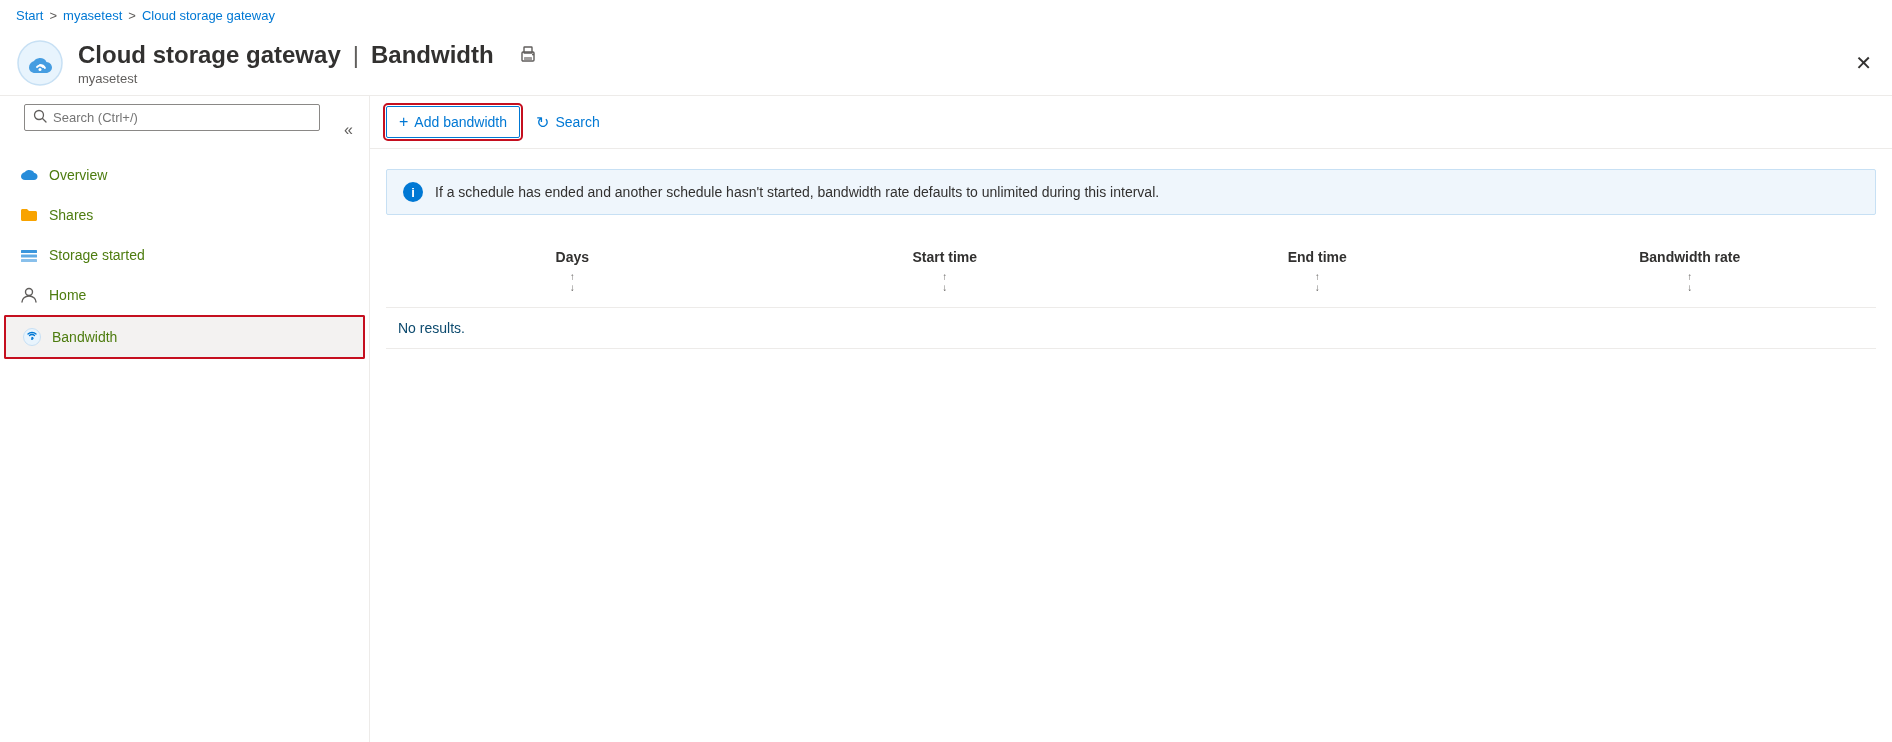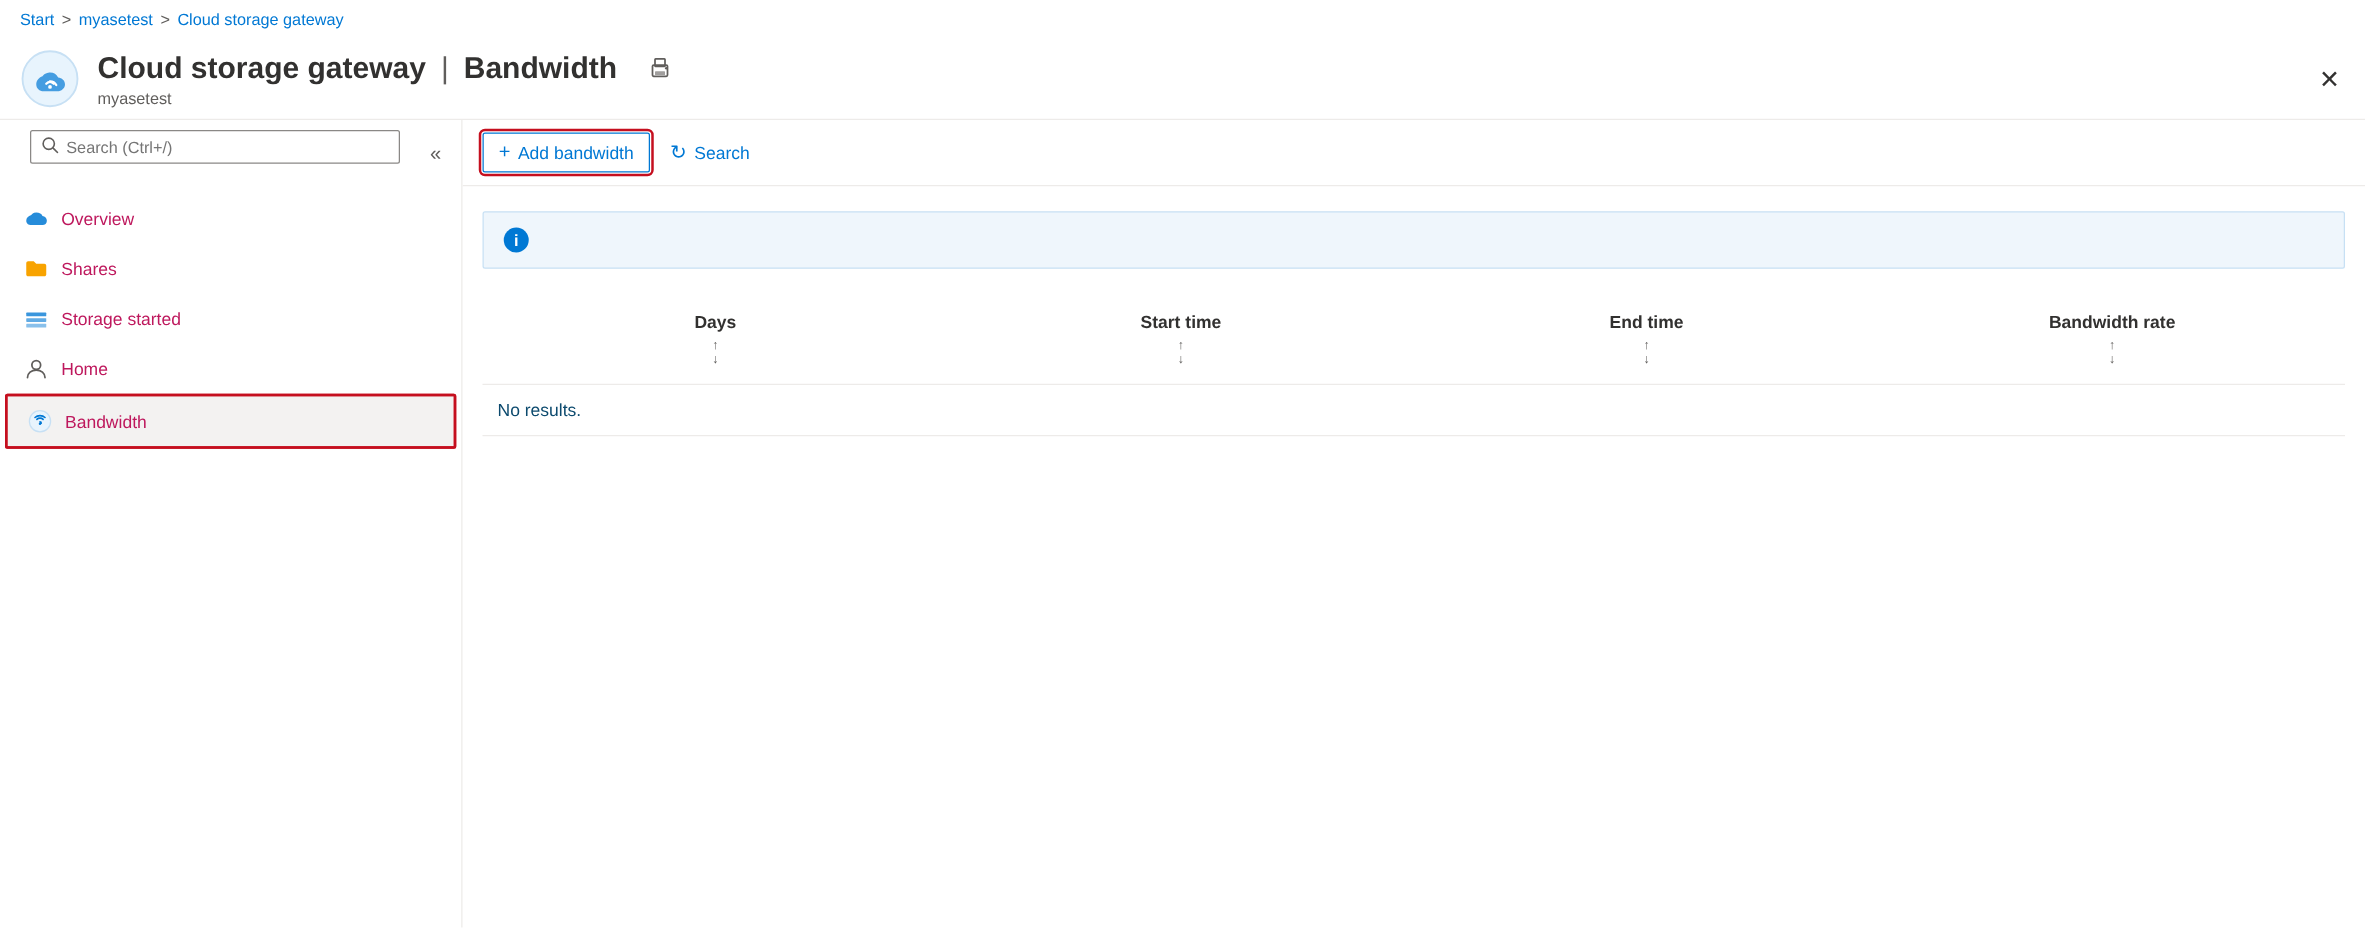--- a/index.html
+++ b/index.html
@@ -100,21 +100,21 @@
     }
     .search-box .search-icon { color: #605e5c; margin-right: 6px; font-size: 14px; }
 
     .nav-item {
       display: flex;
       align-items: center;
       padding: 10px 16px;
       cursor: pointer;
       gap: 10px;
       font-size: 14px;
-      color: #be185d;
+      color: #4d7c0f;
       border-left: 3px solid transparent;
     }
     .nav-item.active {
       background: #f3f2f1;
       border-left: 3px solid #c50f1f; 
       outline: 2px solid #c50f1f;
       outline-offset: -2px;
     }
     .nav-item .nav-icon { width: 20px; height: 20px; display: flex; align-items: center; justify-content: center; }
 
@@ -270,21 +270,21 @@
   <div class="header-actions">
     <button class="icon-btn" style="font-size:20px; color:#323130;">
       <span>✕</span>
     </button>
   </div>
 </div>
 
 <div class="main-layout">
 
   <div class="sidebar">
-    <div style="position:relative; margin: 0 12px 12px 12px; display:flex; align-items:center;">
+    <div style="position:relative; margin: 0 12px 12px 12px; display:flex; align-items:flex-end;">
       <div class="search-box" style="flex:1; position:relative;">
         <span class="search-icon">
           <svg width="14" height="14" viewBox="0 0 14 14" fill="none" xmlns="http://www.w3.org/2000/svg">
             <circle cx="6" cy="6" r="4.5" stroke="#605e5c" stroke-width="1.3"></circle>
             <line x1="9.5" y1="9.5" x2="13" y2="13" stroke="#605e5c" stroke-width="1.3" stroke-linecap="round"></line>
           </svg>
         </span>
         <input type="text" placeholder="Search (Ctrl+/)" style="">
       </div>
       <button class="icon-btn" style="margin-left:8px; font-size:16px; color:#605e5c;">
@@ -357,20 +357,21 @@
         <span>Search</span>
       </button>
     </div>
 
     <div class="content-area">
 
       <div class="info-banner">
         <div class="info-icon">
           <span>i</span>
         </div>
+        <span>If a schedule has ended and another schedule hasn't started, bandwidth rate defaults to unlimited during this interval.</span>
       </div>
 
       <div class="table-container">
         <div class="table-header">
           <div class="table-header-cell">
             <span>Days</span>
             <span class="sort-arrows">
               <span>↑</span>
                 <span>↓</span>
             </span>

